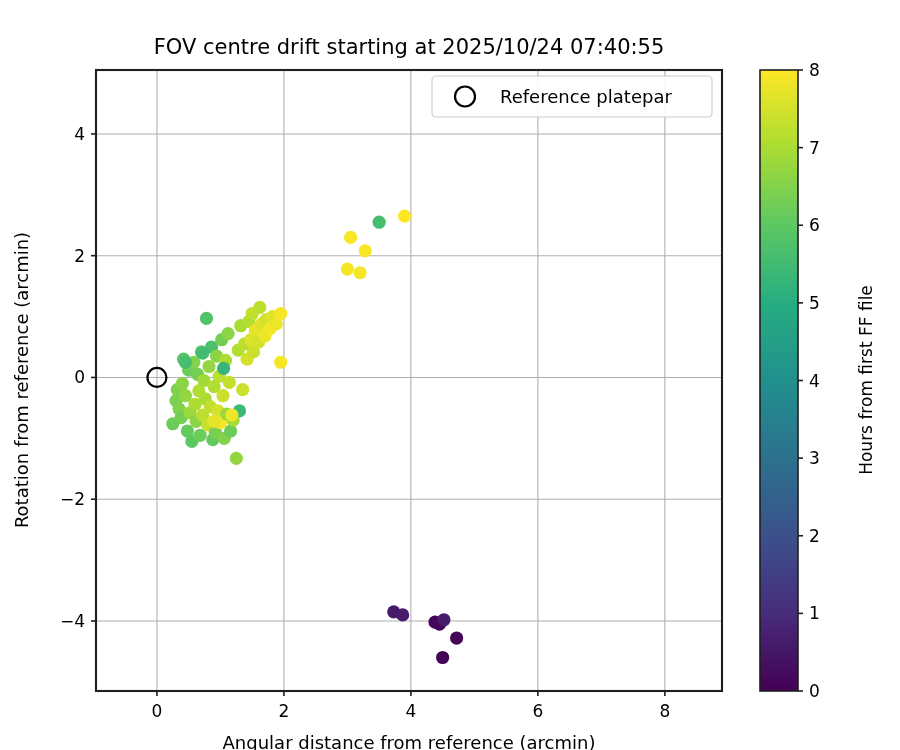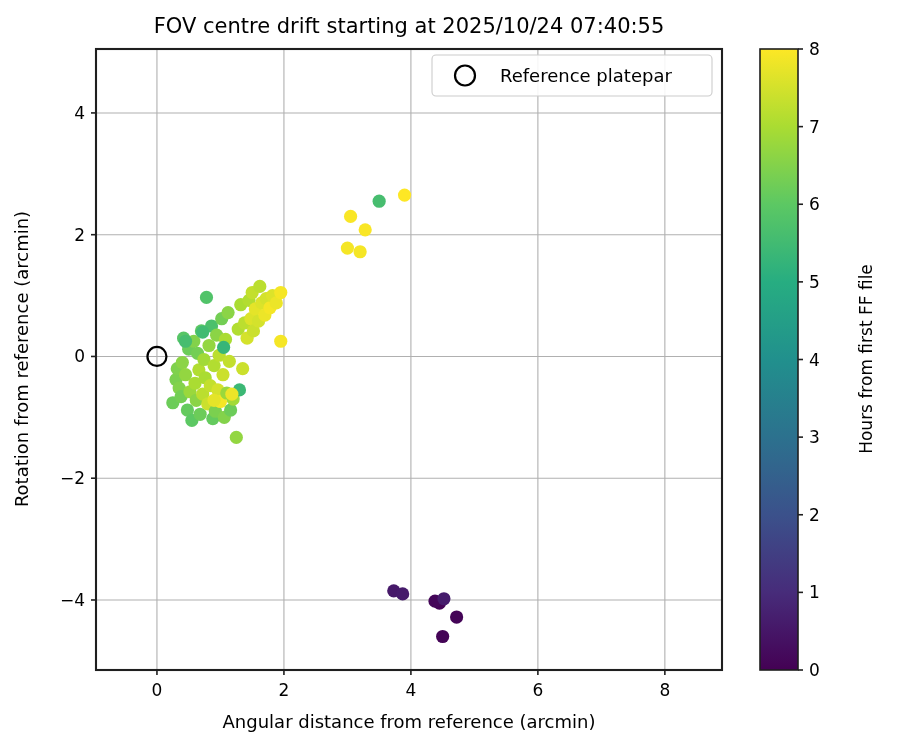--- a/index.html
+++ b/index.html
@@ -11,20 +11,21 @@
     width: 900px;
     height: 750px;
     font-family: "DejaVu Sans", sans-serif;
     color: #000000;
     overflow: hidden;
   }
   #figure {
     position: relative;
     width: 900px;
     height: 607px;
+    margin-top: 21px;
   }
   #figure-svg {
     display: block;
     width: 900px;
     height: 750px;
   }
   .fig-title {
     font-size: 21px;
     fill: #000000;
   }

